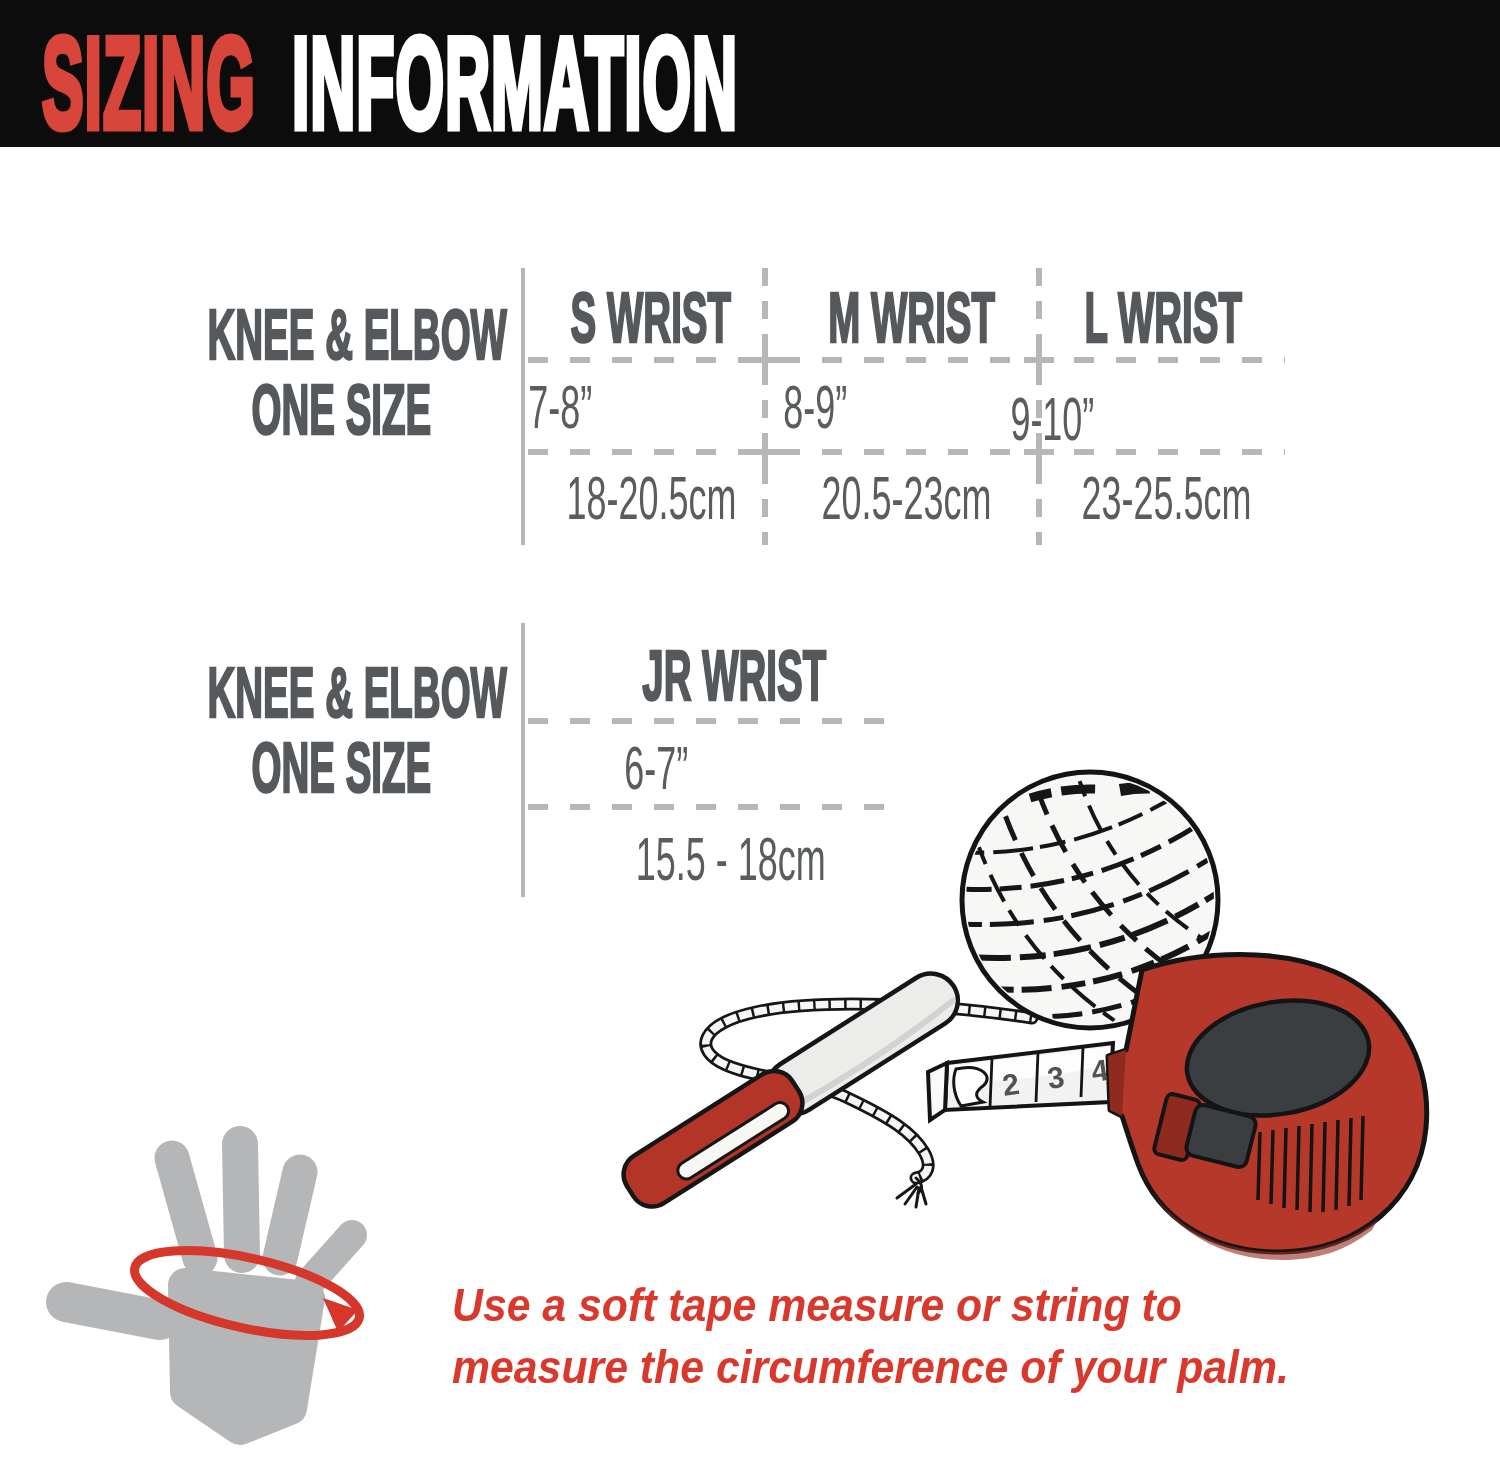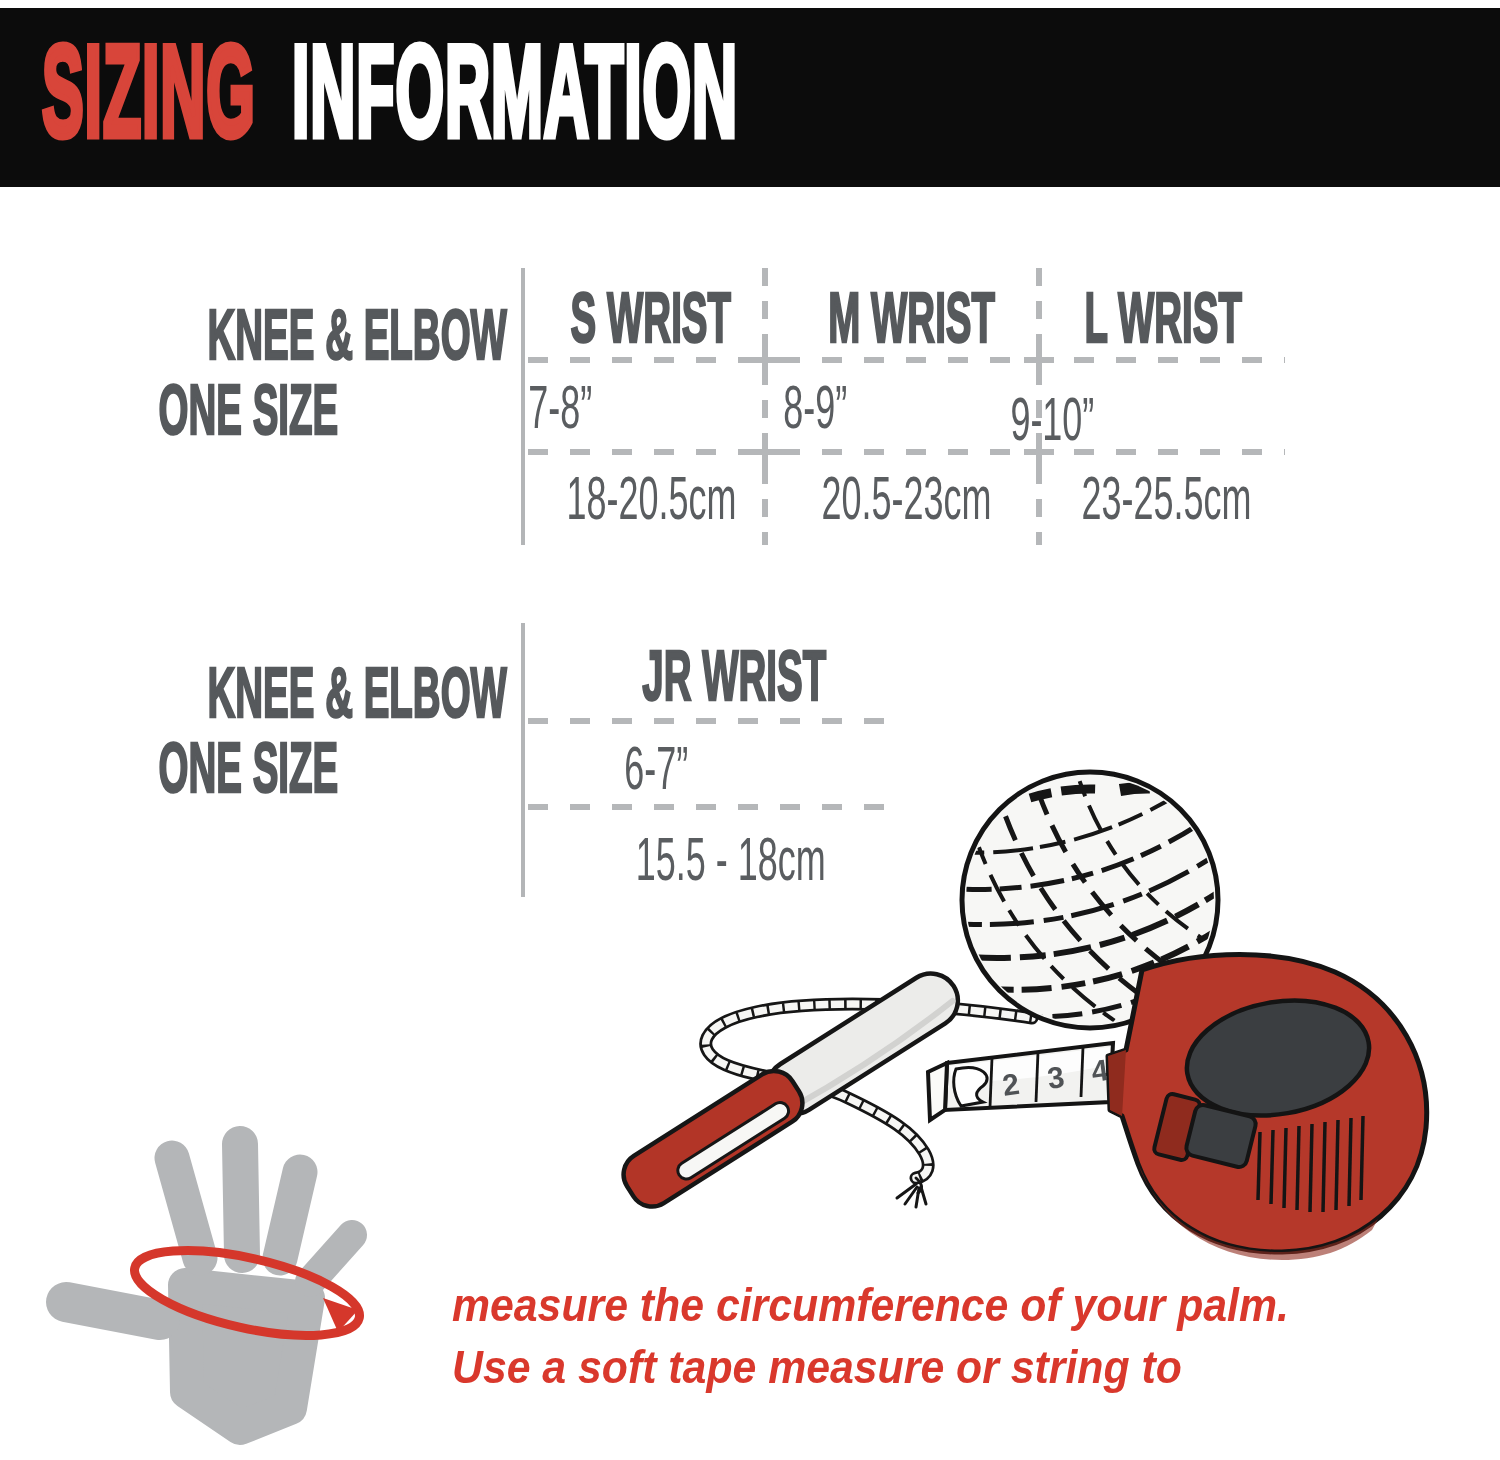--- a/index.html
+++ b/index.html
@@ -1,34 +1,34 @@
 <!DOCTYPE html>
 <html><head>
 <meta charset="utf-8">
 <style>
   html,body{margin:0;padding:0;background:#ffffff;}
   #canvas{
     position:relative;width:1500px;height:1460px;background:#ffffff;overflow:hidden;
     font-family:"Liberation Sans",sans-serif;
   }
   
-  .bar{position:absolute;left:0;top:8px;width:1500px;height:179px;background:#0c0c0c;}
+  .bar{position:absolute;left:0;top:0;width:1500px;height:147px;background:#0c0c0c;}
   .title-word{
     position:absolute;top:18px;font-size:130px;line-height:130px;font-weight:700;
     white-space:nowrap;transform:scaleX(0.48);transform-origin:left top;
     letter-spacing:2px;-webkit-text-stroke:7px currentColor;
   }
   .title-red{left:42px;color:#d8453a;}
   .title-white{left:292px;color:#ffffff;}
   
   .cond{display:inline-block;white-space:nowrap;transform:scaleX(0.55);transform-origin:center;}
   .cond-val{display:inline-block;white-space:nowrap;transform:scaleX(0.58);transform-origin:center;}
   
   .tbl-label{
-    position:absolute;width:420px;text-align:left;color:#56595c;
+    position:absolute;width:420px;text-align:right;color:#56595c;
     font-size:70px;line-height:75px;font-weight:700;-webkit-text-stroke:2.5px #56595c;
   }
   .hdr-cell,.val-cell{position:absolute;width:280px;color:#56595c;white-space:nowrap;}
   .hdr-cell{font-size:70px;line-height:70px;font-weight:700;-webkit-text-stroke:2.5px #56595c;}
   .val-cell{font-size:62px;line-height:62px;font-weight:400;color:#5a5d60;}
   .vline{position:absolute;width:4px;background:#b3b5b7;}
   .hdash{position:absolute;height:6px;background:repeating-linear-gradient(to right,#b5b7b9 0 20px,transparent 20px 42px);}
   .vdash{position:absolute;width:6px;background:repeating-linear-gradient(to bottom,#b5b7b9 0 18px,transparent 18px 33px);}
   .plus{position:absolute;width:30px;height:30px;}
   .plus::before{content:"";position:absolute;left:0;top:12px;width:30px;height:6px;background:#b5b7b9;}
@@ -188,17 +188,17 @@
       <line x1="290" y1="202" x2="332" y2="155" stroke-width="30"></line>
       <line x1="140" y1="240" x2="46" y2="222" stroke-width="40"></line>
     </g>
     <g>
       <ellipse cx="227" cy="213" rx="115" ry="35" transform="rotate(12.6 227 213)" fill="none" stroke="#d5372b" stroke-width="9"></ellipse>
       <polygon points="303,218 338,230 318,252" fill="#d5372b"></polygon>
     </g>
   </svg>
 
   <div class="caption">
+    <div class="cap-line"><span>Use a soft tape measure or string to</span></div>
     <div class="cap-line"><span>measure the circumference of your palm.</span></div>
-    <div class="cap-line"><span>Use a soft tape measure or string to</span></div>
   </div>
 
 </div>
 
 </body></html>

